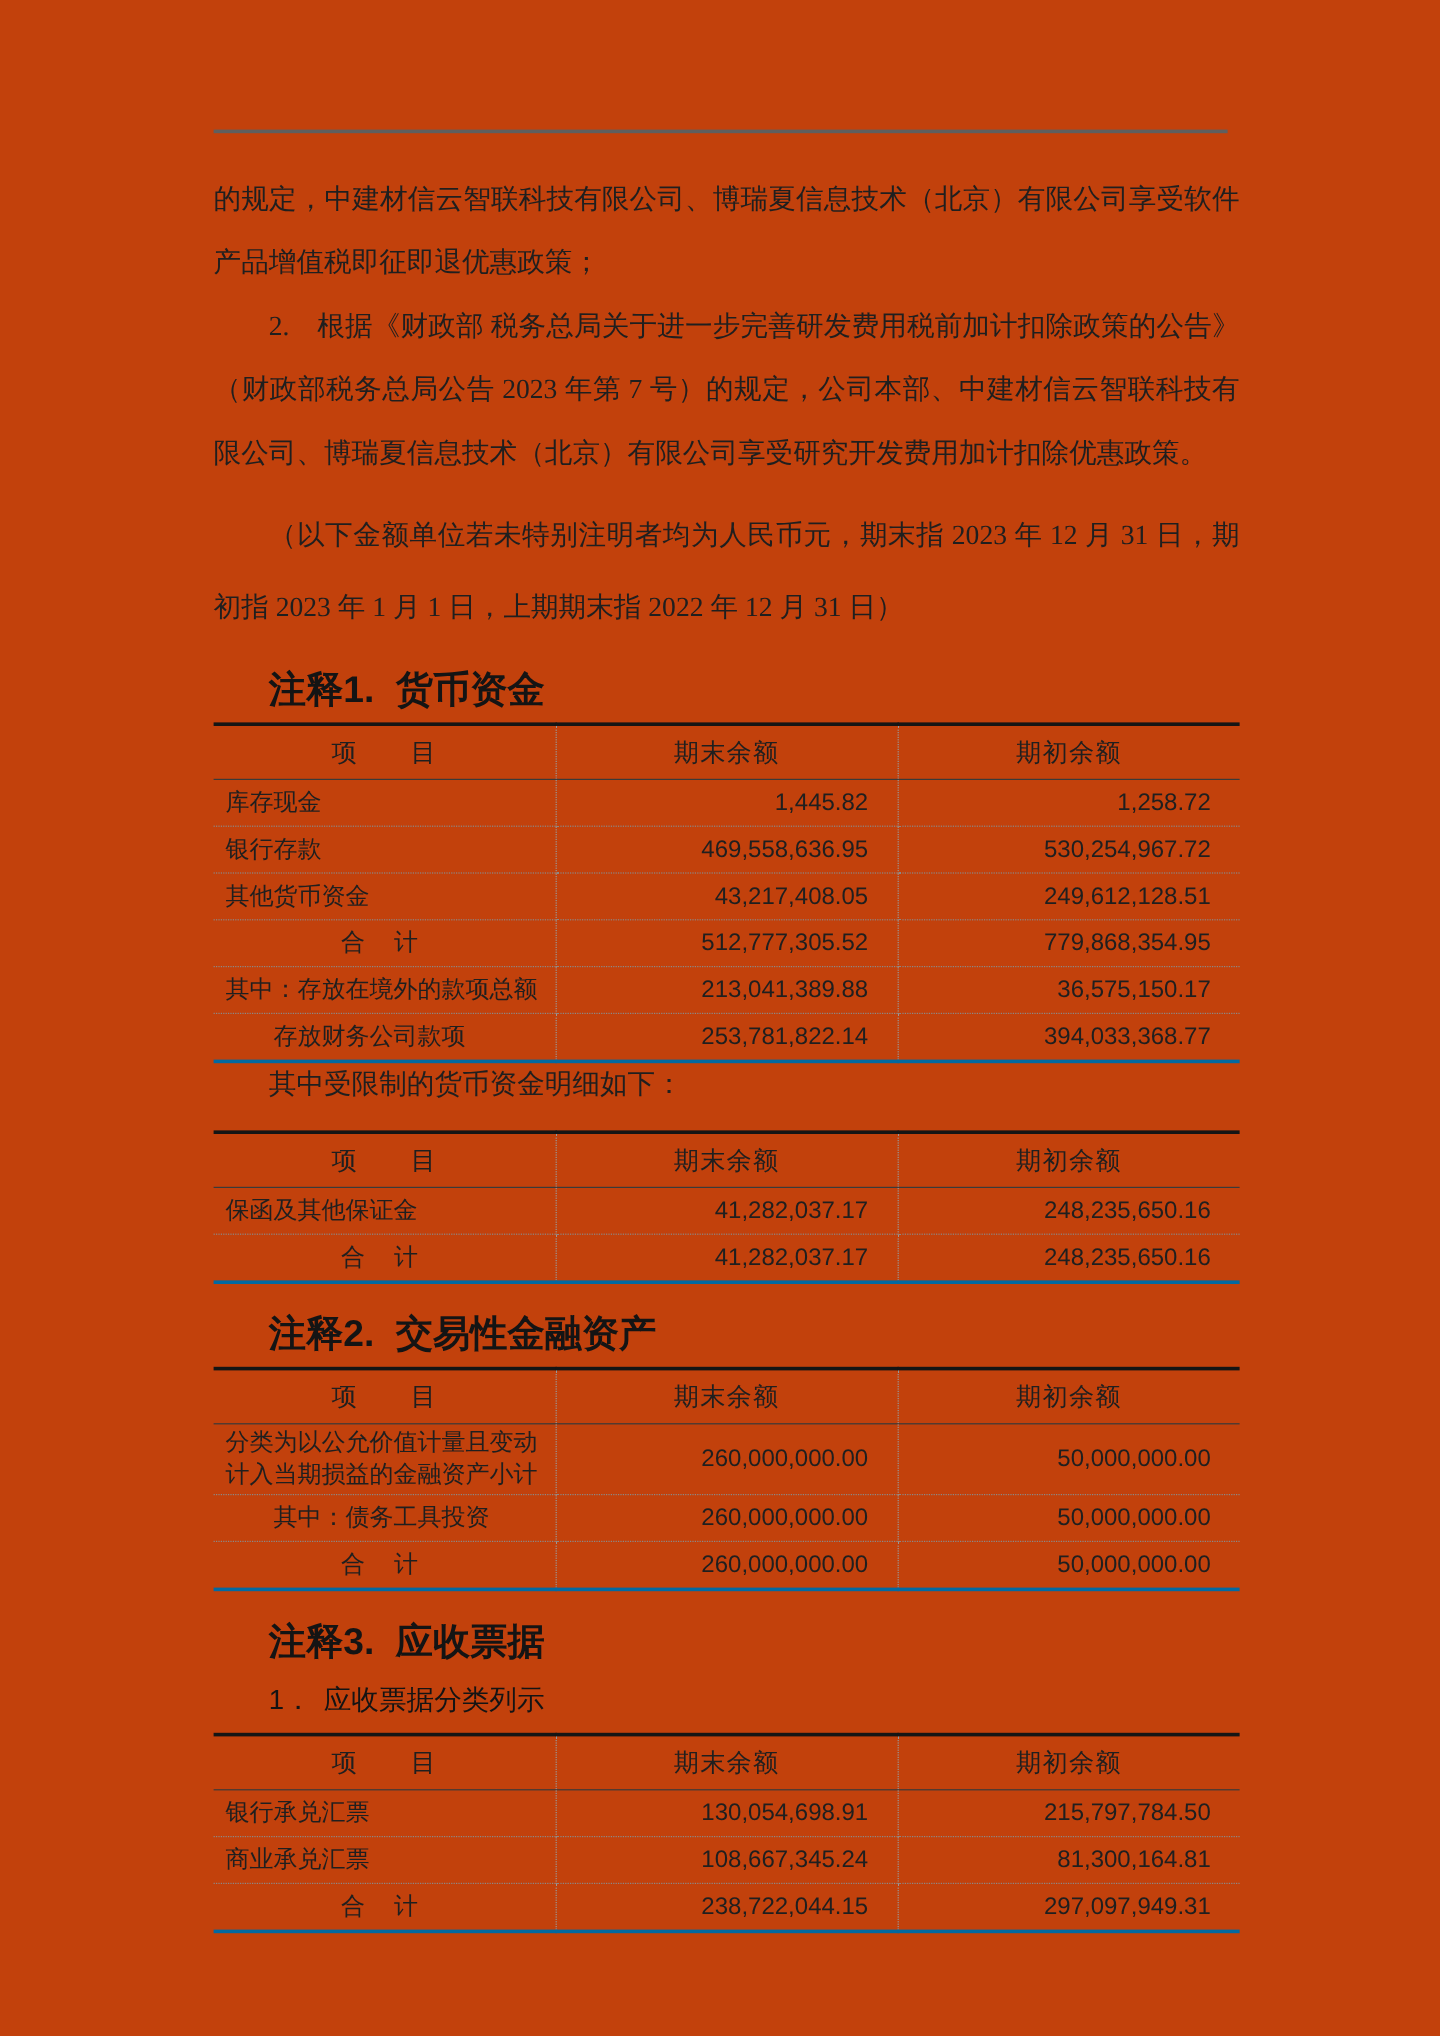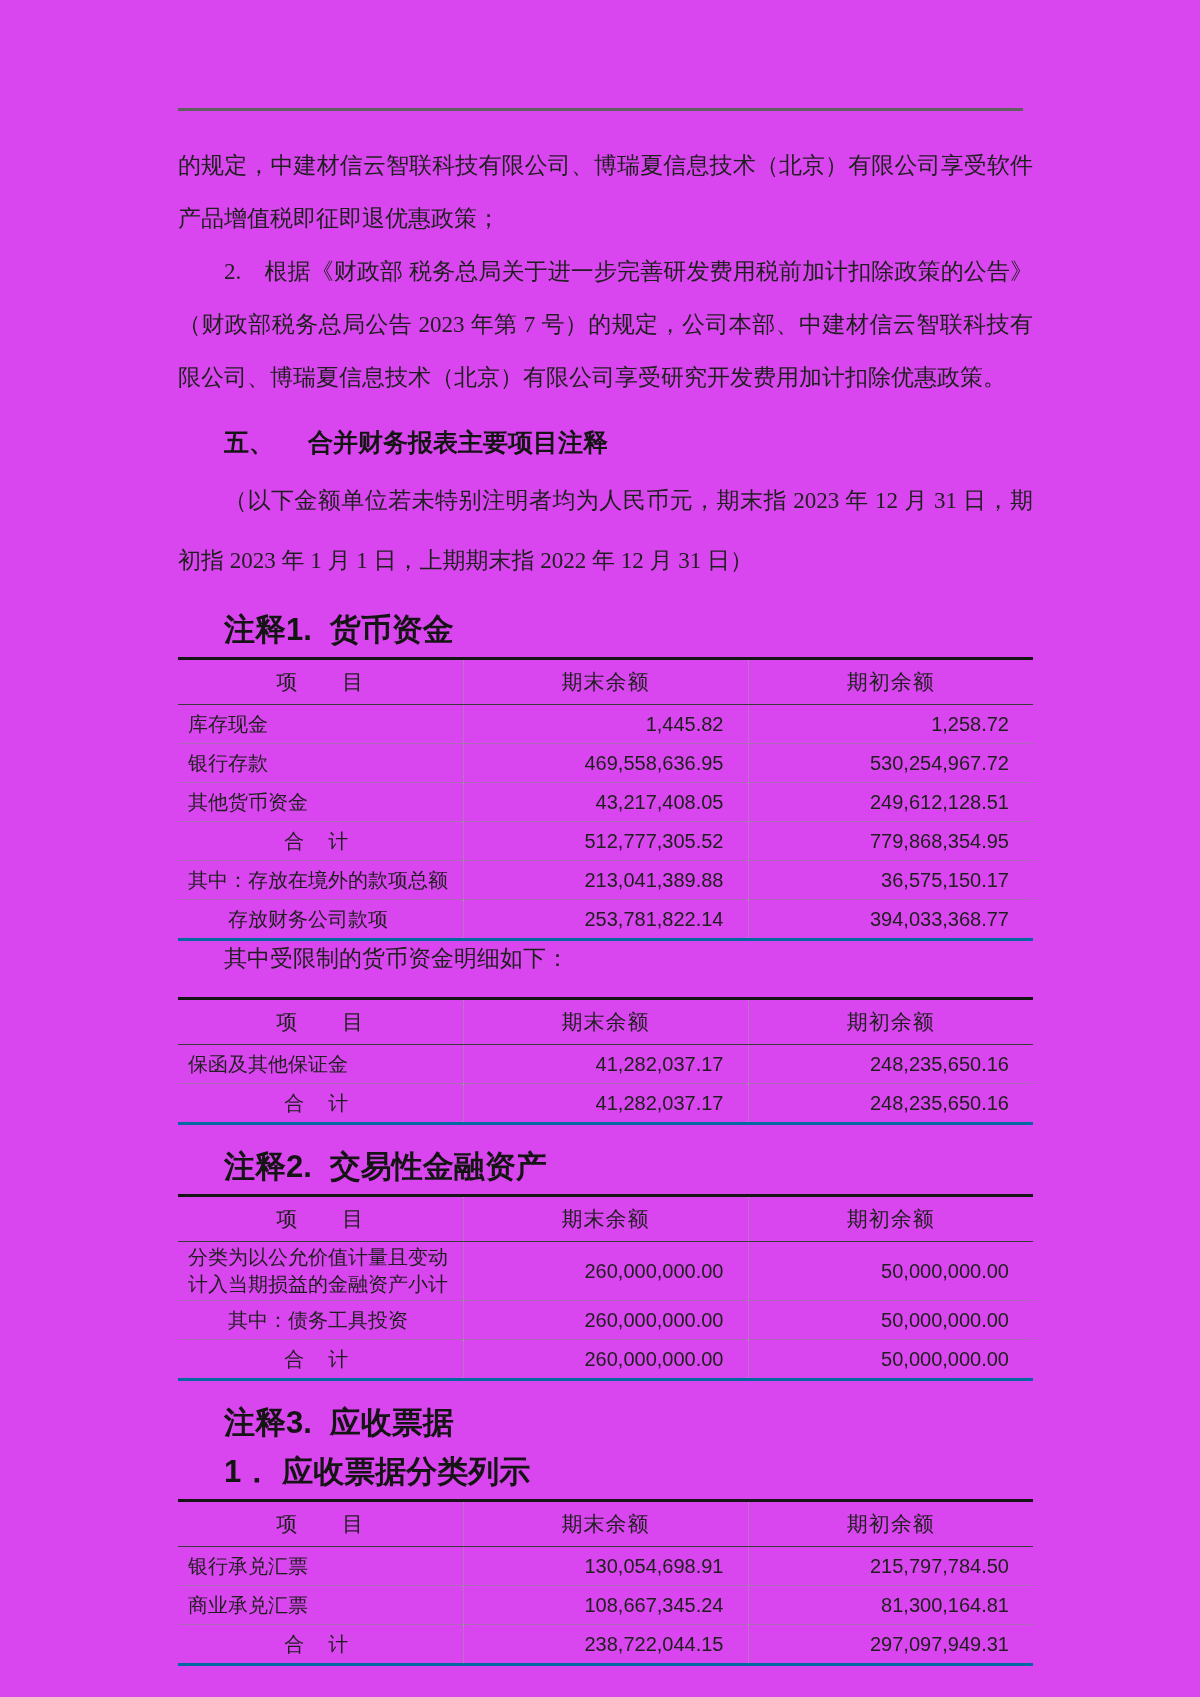--- a/index.html
+++ b/index.html
@@ -1,19 +1,19 @@
 <!DOCTYPE html>
 <html><head>
 <meta charset="utf-8">
 <style>
   html,body { margin:0; padding:0; background:#ffffff; }
   .page {
     position:relative;
     width:1200px; height:1697px;
-    background:#d946ef;
+    background:#c2410c;
     color:#1f1f1f;
     font-family:"Liberation Serif","DejaVu Serif",serif;
     overflow:hidden;
   }
   .top-rule {
     margin:108px 0 0 178px;
     width:845px; height:3px;
     background:#5f5f5f;
   }
   .body-col { width:855px; margin-left:178px; }
@@ -40,21 +40,21 @@
     margin-top:14px; padding-left:46px;
     font-family:"Liberation Sans","DejaVu Sans",sans-serif;
     font-weight:bold; font-size:31px; line-height:31px;
     color:#141414;
   }
   .note-heading .num { margin-right:18px; }
   .note-heading.gap-lg { margin-top:26px; }
   .sub-heading {
     margin-top:18px; padding-left:46px;
     font-family:"Liberation Sans","DejaVu Sans",sans-serif;
-    font-weight:bold; font-size:31px; line-height:31px;
+    font-weight:normal; font-size:23px; line-height:31px;
     color:#141414;
   }
   .sub-heading .num { margin-right:10px; }
   .intro-line {
     margin-top:2px;
     font-size:23px; line-height:31px;
     text-indent:2em;
   }
   table.fin {
     margin-top:12px; margin-left:178px;
@@ -93,23 +93,20 @@
 <div class="page">
 
   <div class="top-rule"></div>
 
   <div class="body-col">
     <div class="para-block">
       <p class="para">的规定，中建材信云智联科技有限公司、博瑞夏信息技术（北京）有限公司享受软件产品增值税即征即退优惠政策；</p>
       <p class="para indent">2.　根据《财政部 税务总局关于进一步完善研发费用税前加计扣除政策的公告》（财政部税务总局公告 2023 年第 7 号）的规定，公司本部、中建材信云智联科技有限公司、博瑞夏信息技术（北京）有限公司享受研究开发费用加计扣除优惠政策。</p>
     </div>
 
-    <div class="section-heading">
-      <span class="num">五、</span><span>合并财务报表主要项目注释</span>
-    </div>
 
     <p class="section-note">（以下金额单位若未特别注明者均为人民币元，期末指 2023 年 12 月 31 日，期初指 2023 年 1 月 1 日，上期期末指 2022 年 12 月 31 日）</p>
 
     <div class="note-heading">
       <span class="num">注释1.</span><span>货币资金</span>
     </div>
   </div>
 
   <table class="fin">
     <colgroup>

